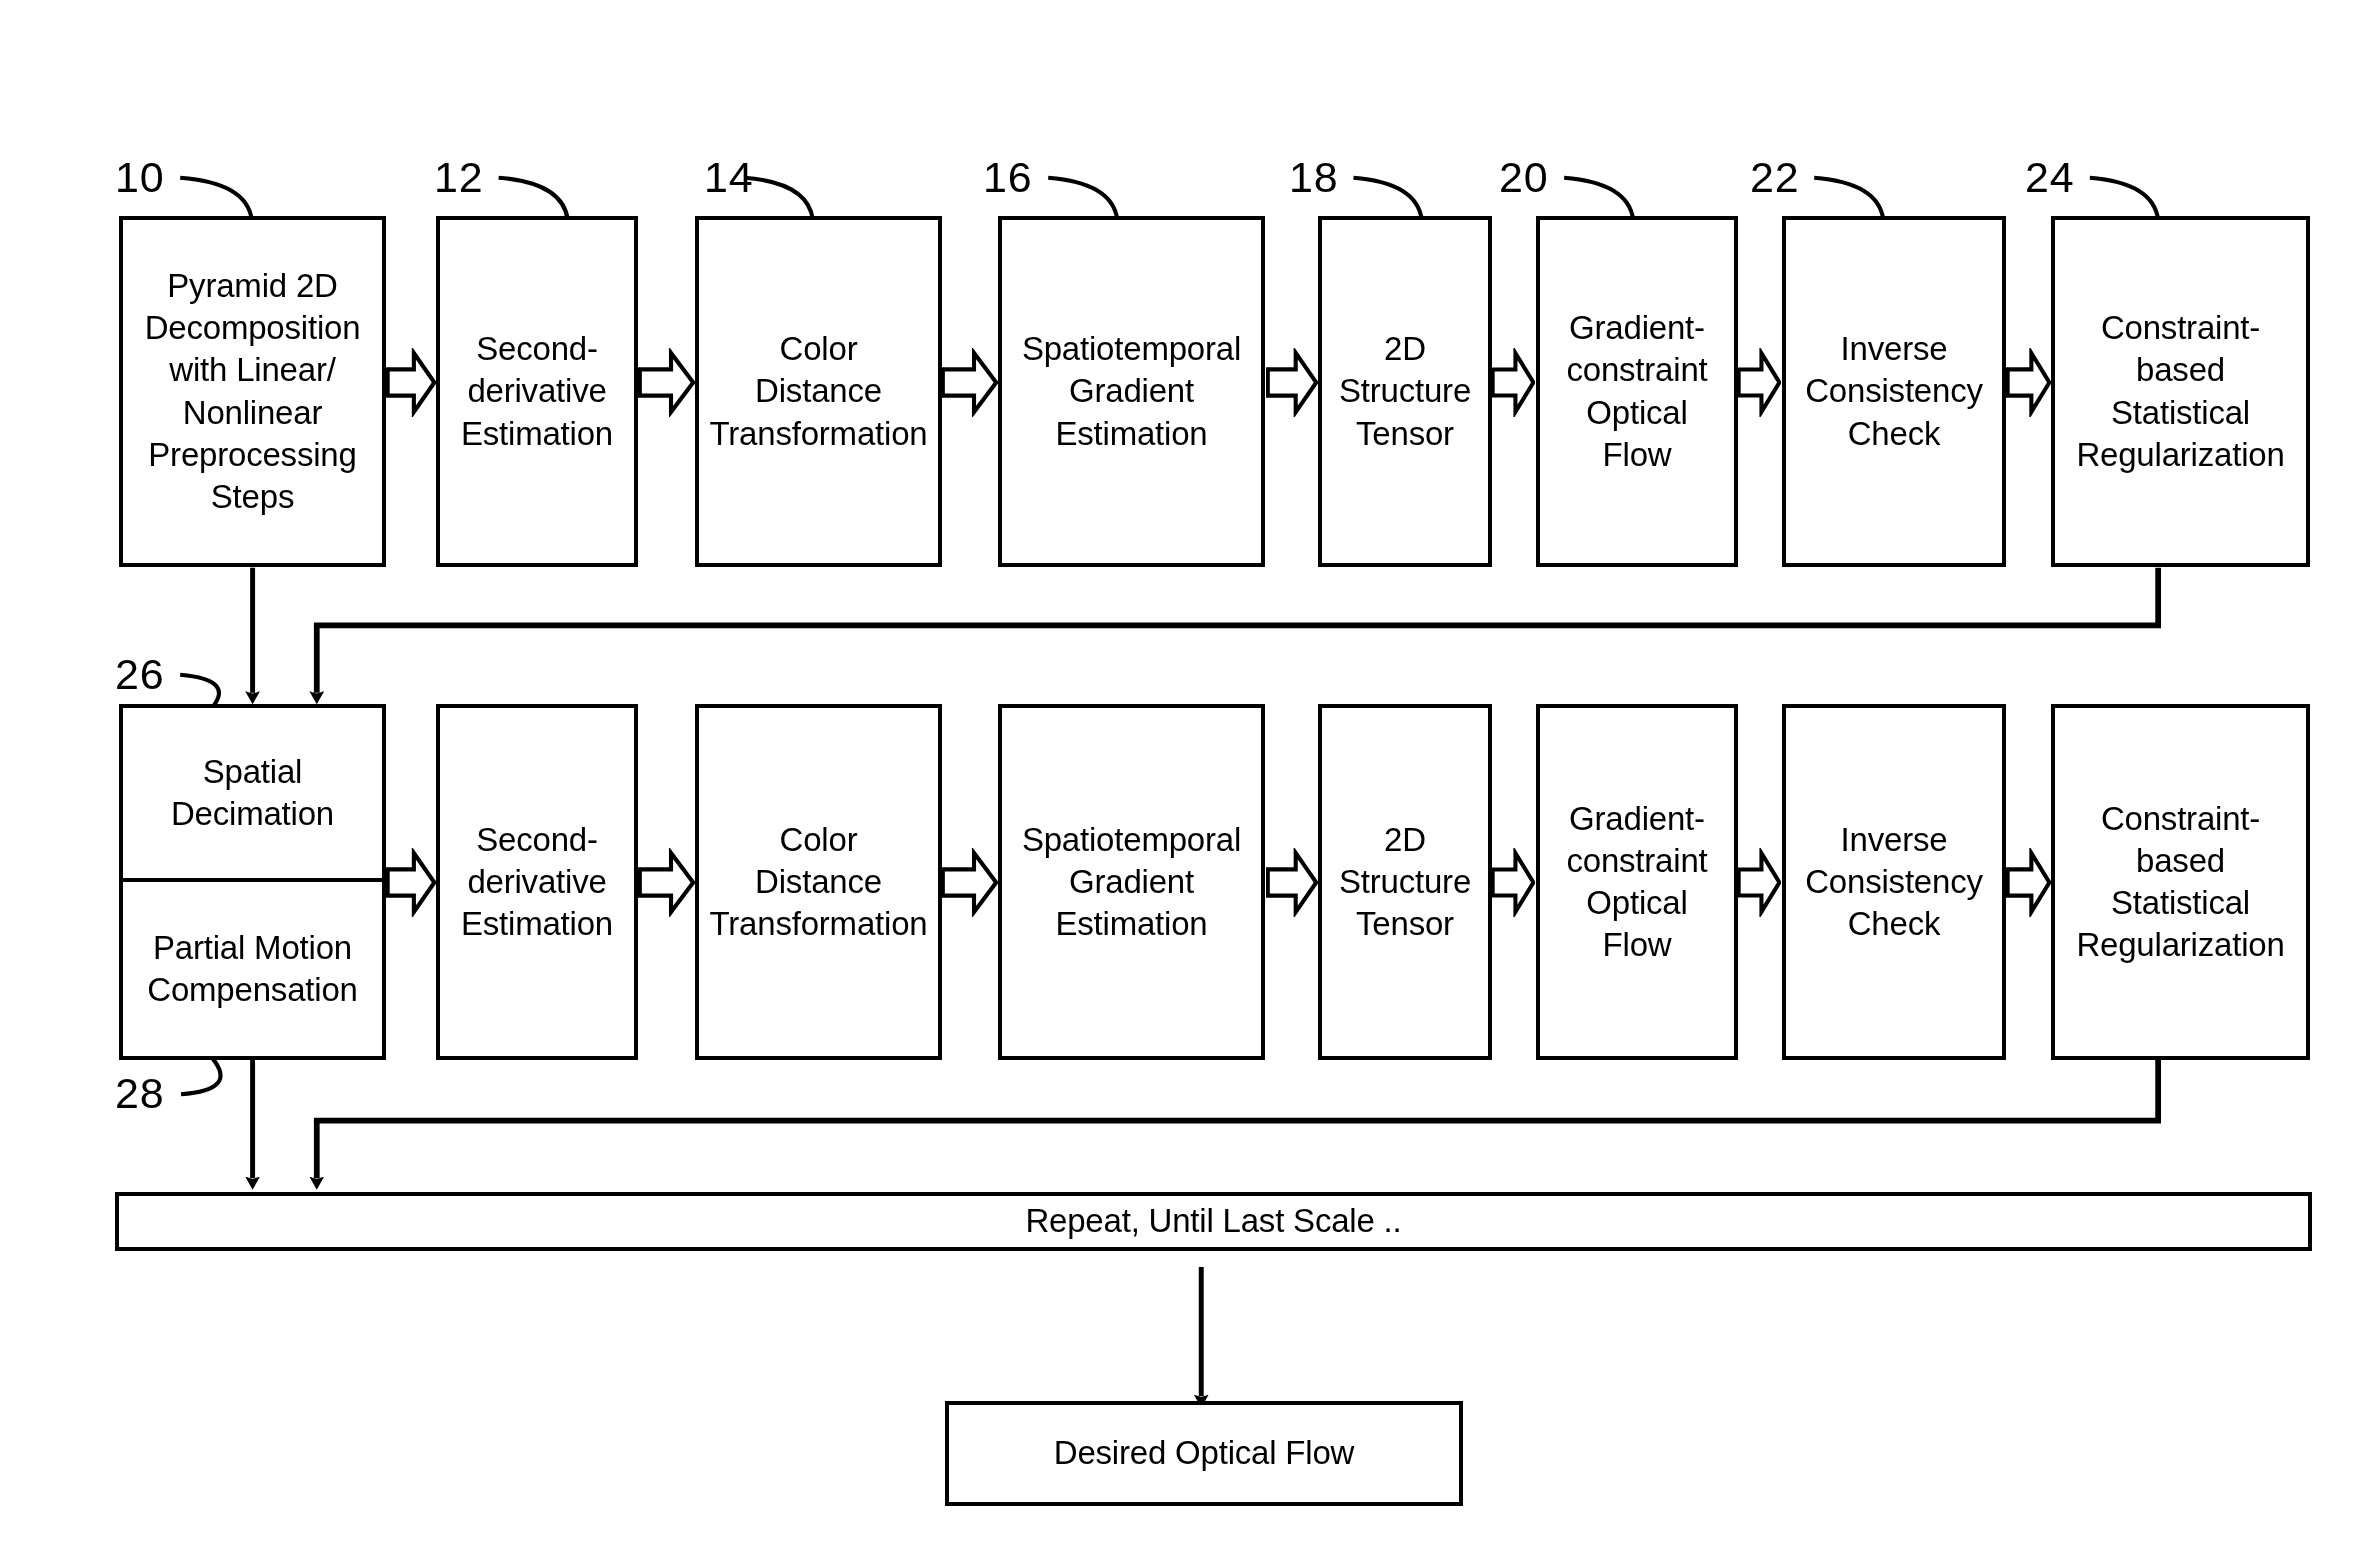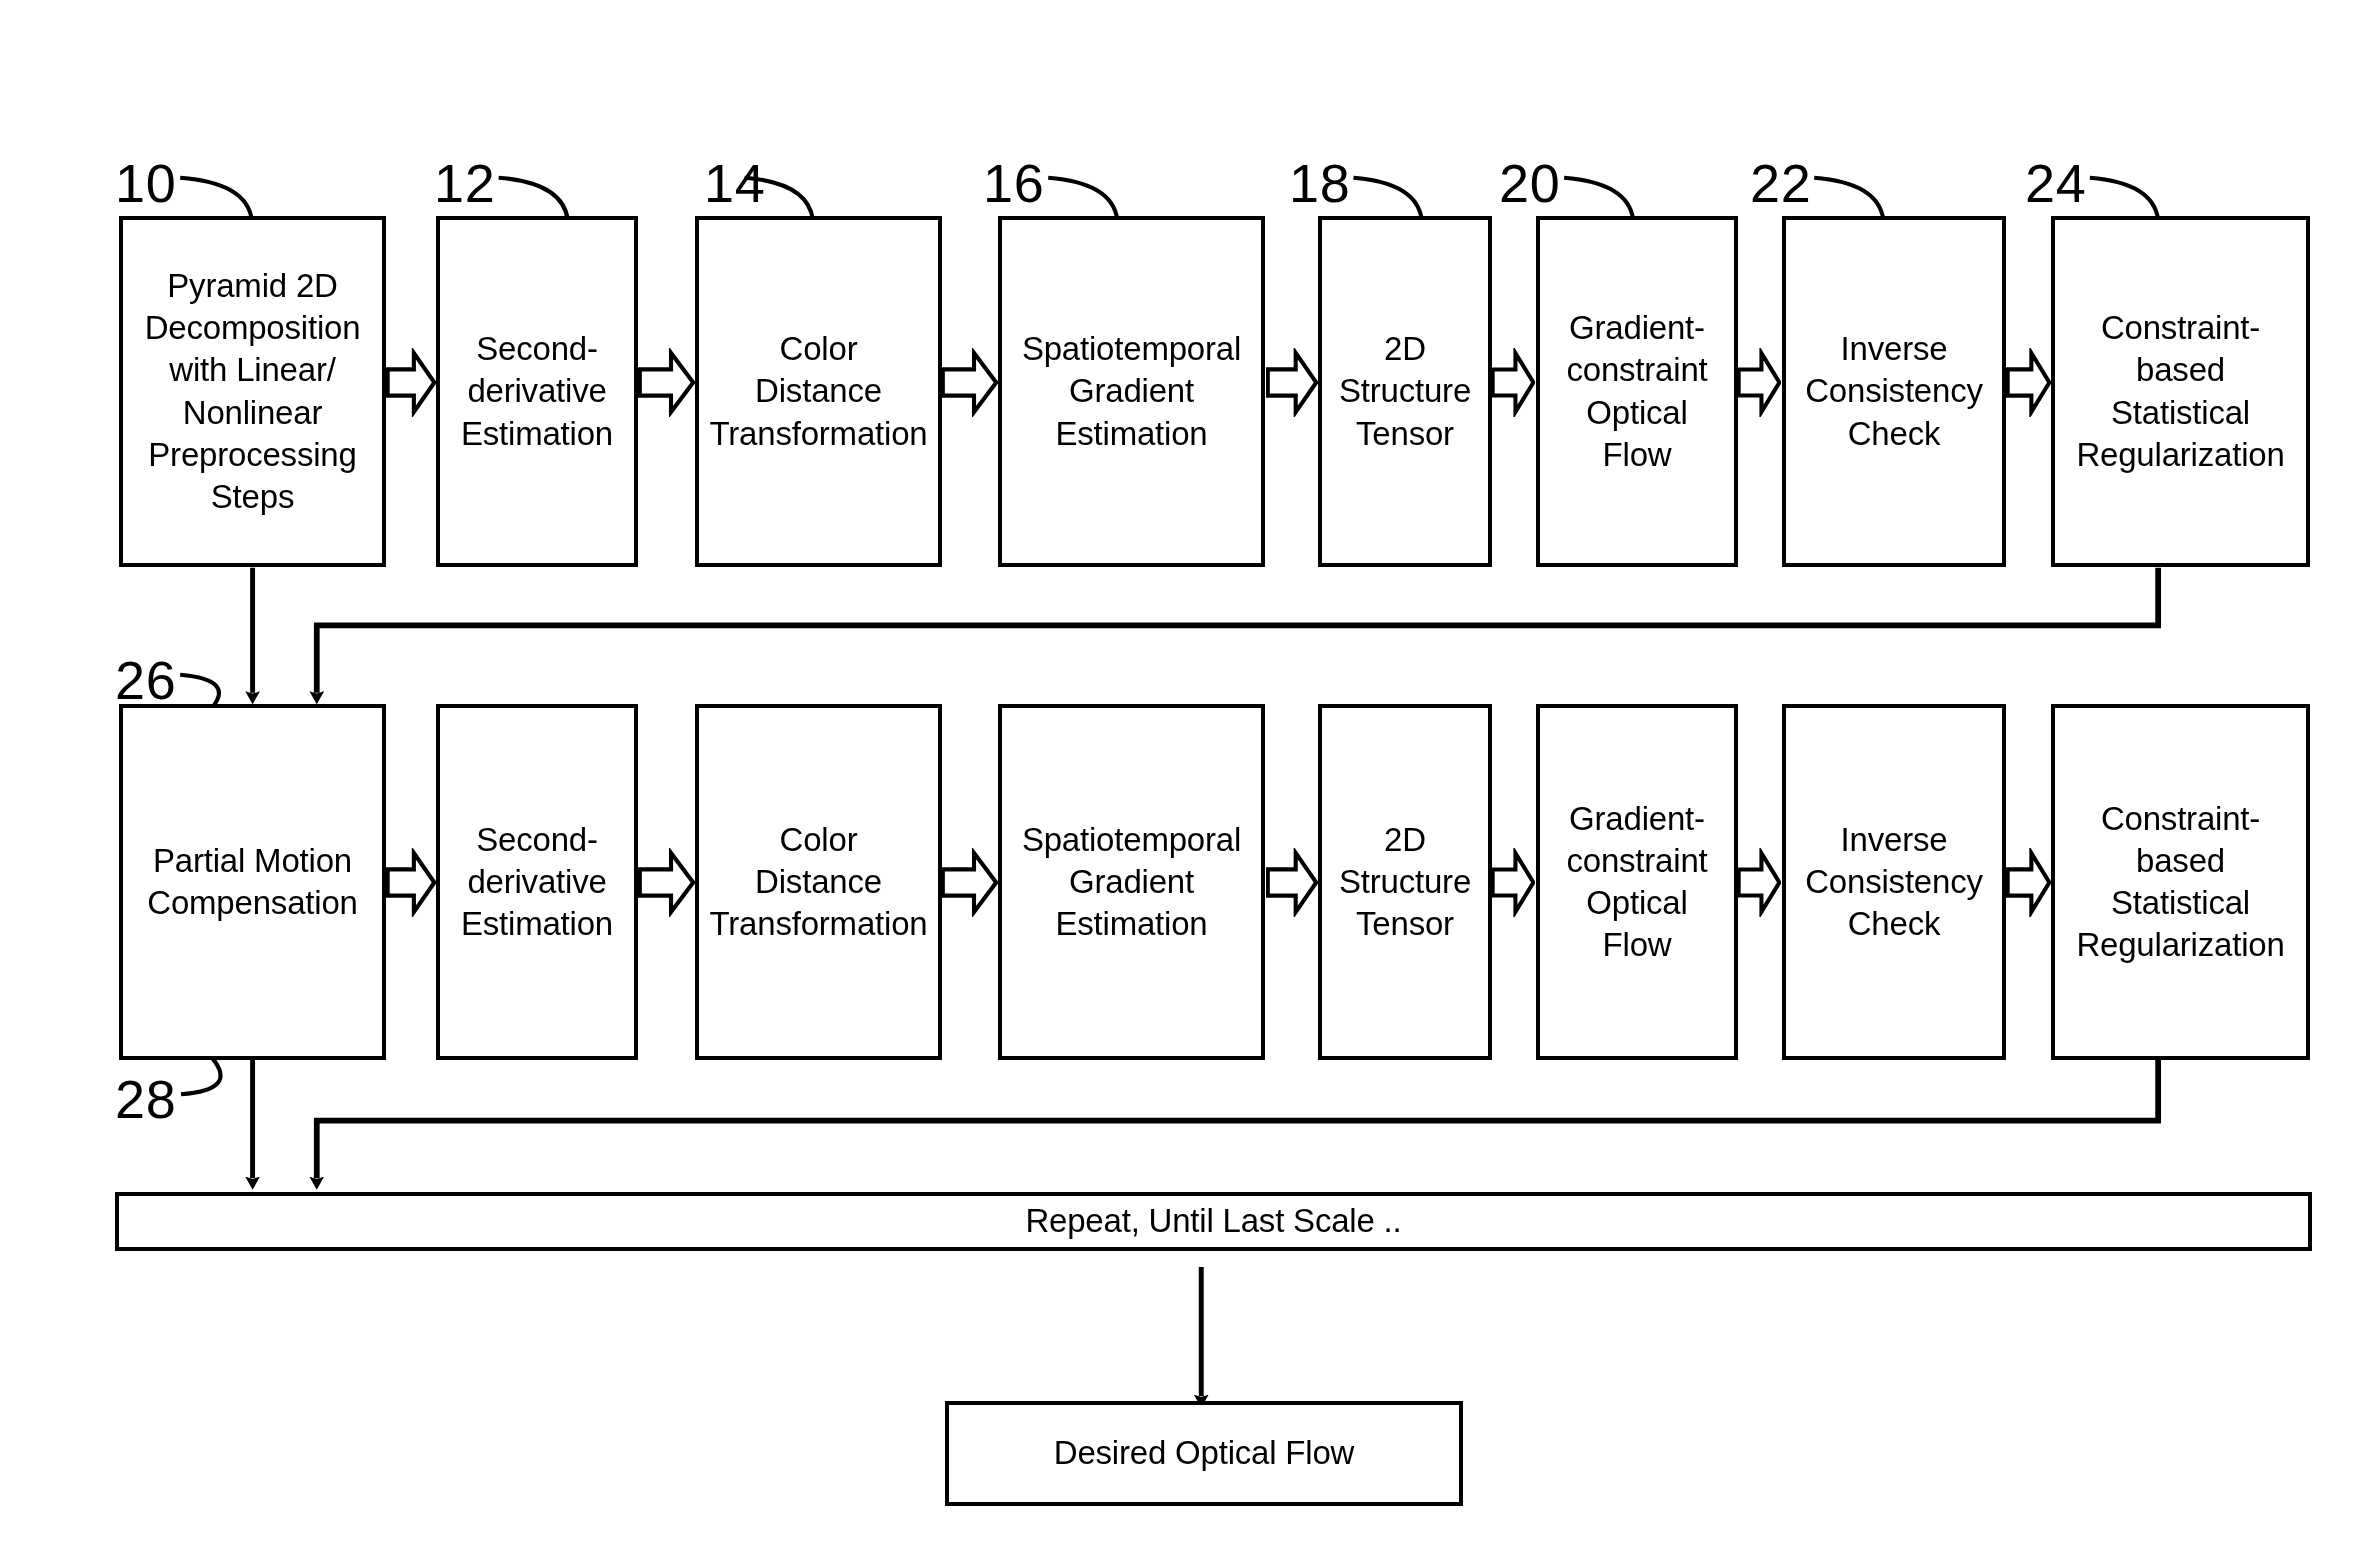--- a/index.html
+++ b/index.html
@@ -62,21 +62,21 @@
   }
   .node-split .half.top {
     border-bottom: 4.1px solid #000000;
   }
   .wide-bar .node-text,
   .terminal .node-text {
     font-size: 33px;
   }
   .reflabel {
     position: absolute;
-    font-size: 54px;
+    font-size: 43px;
     color: #000000;
     z-index: 4;
     line-height: 1;
     letter-spacing: 0.8px;
   }
   .blockarrow {
     position: absolute;
     z-index: 4;
   }
 </style>
@@ -199,20 +199,24 @@
     <path d="M2,26 L30,26 L30,6 L52,42 L30,78 L30,58 L2,58 Z" fill="#ffffff" stroke="#000000" stroke-width="5"></path>
   </svg>
   <svg class="blockarrow" style="left:1737px; top:348px; width:44px; height:69px;" viewBox="0 0 54 84">
     <path d="M2,26 L30,26 L30,6 L52,42 L30,78 L30,58 L2,58 Z" fill="#ffffff" stroke="#000000" stroke-width="5"></path>
   </svg>
   <svg class="blockarrow" style="left:2006px; top:348px; width:45px; height:69px;" viewBox="0 0 55 84">
     <path d="M2,26 L31,26 L31,6 L53,42 L31,78 L31,58 L2,58 Z" fill="#ffffff" stroke="#000000" stroke-width="5"></path>
   </svg>
 
   <div class="node node-split" style="left:119px; top:704px; width:267px; height:356px;">
+    <div class="half top">
+      <span class="node-text">Spatial
+Decimation</span>
+    </div>
     <div class="half bottom">
       <span class="node-text">Partial Motion
 Compensation</span>
     </div>
   </div>
 
   <div class="node" style="left:436px; top:704px; width:202px; height:356px;">
     <span class="node-text">Second-
 derivative
 Estimation</span>

